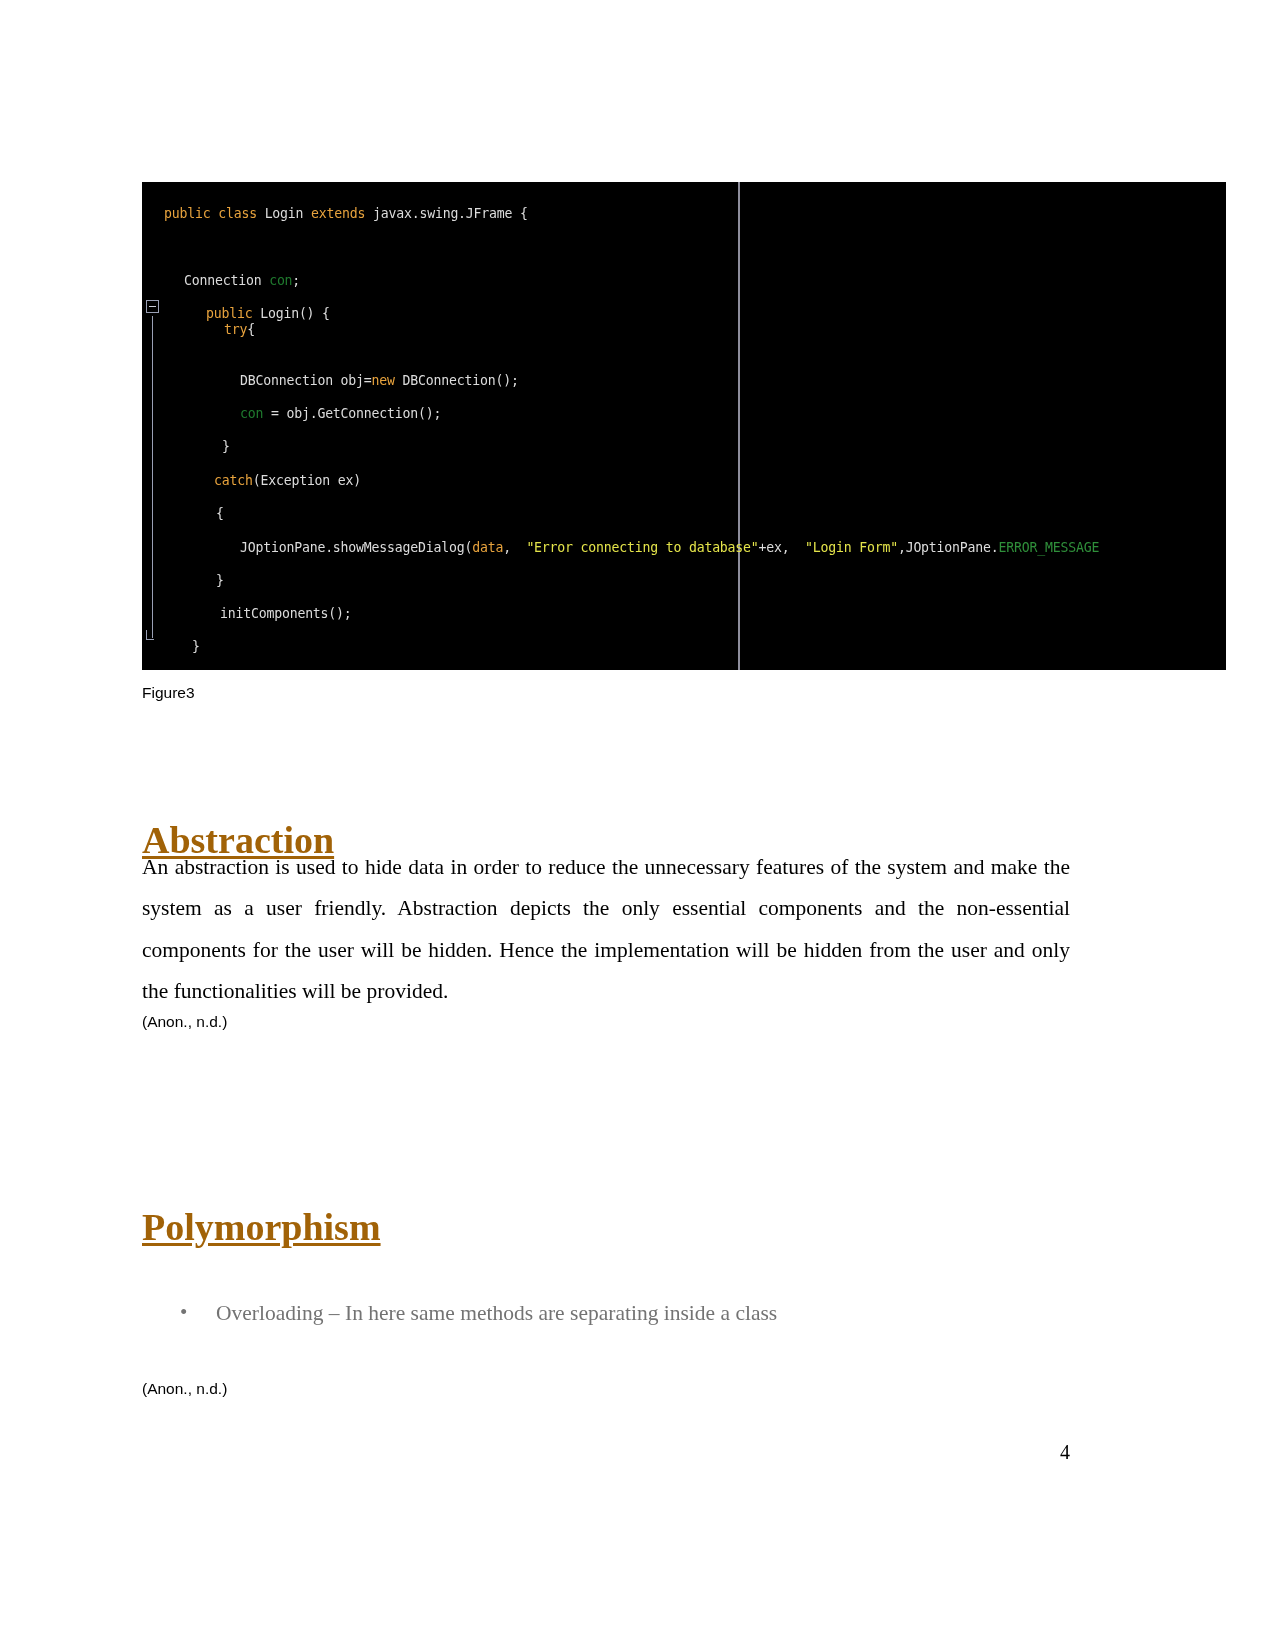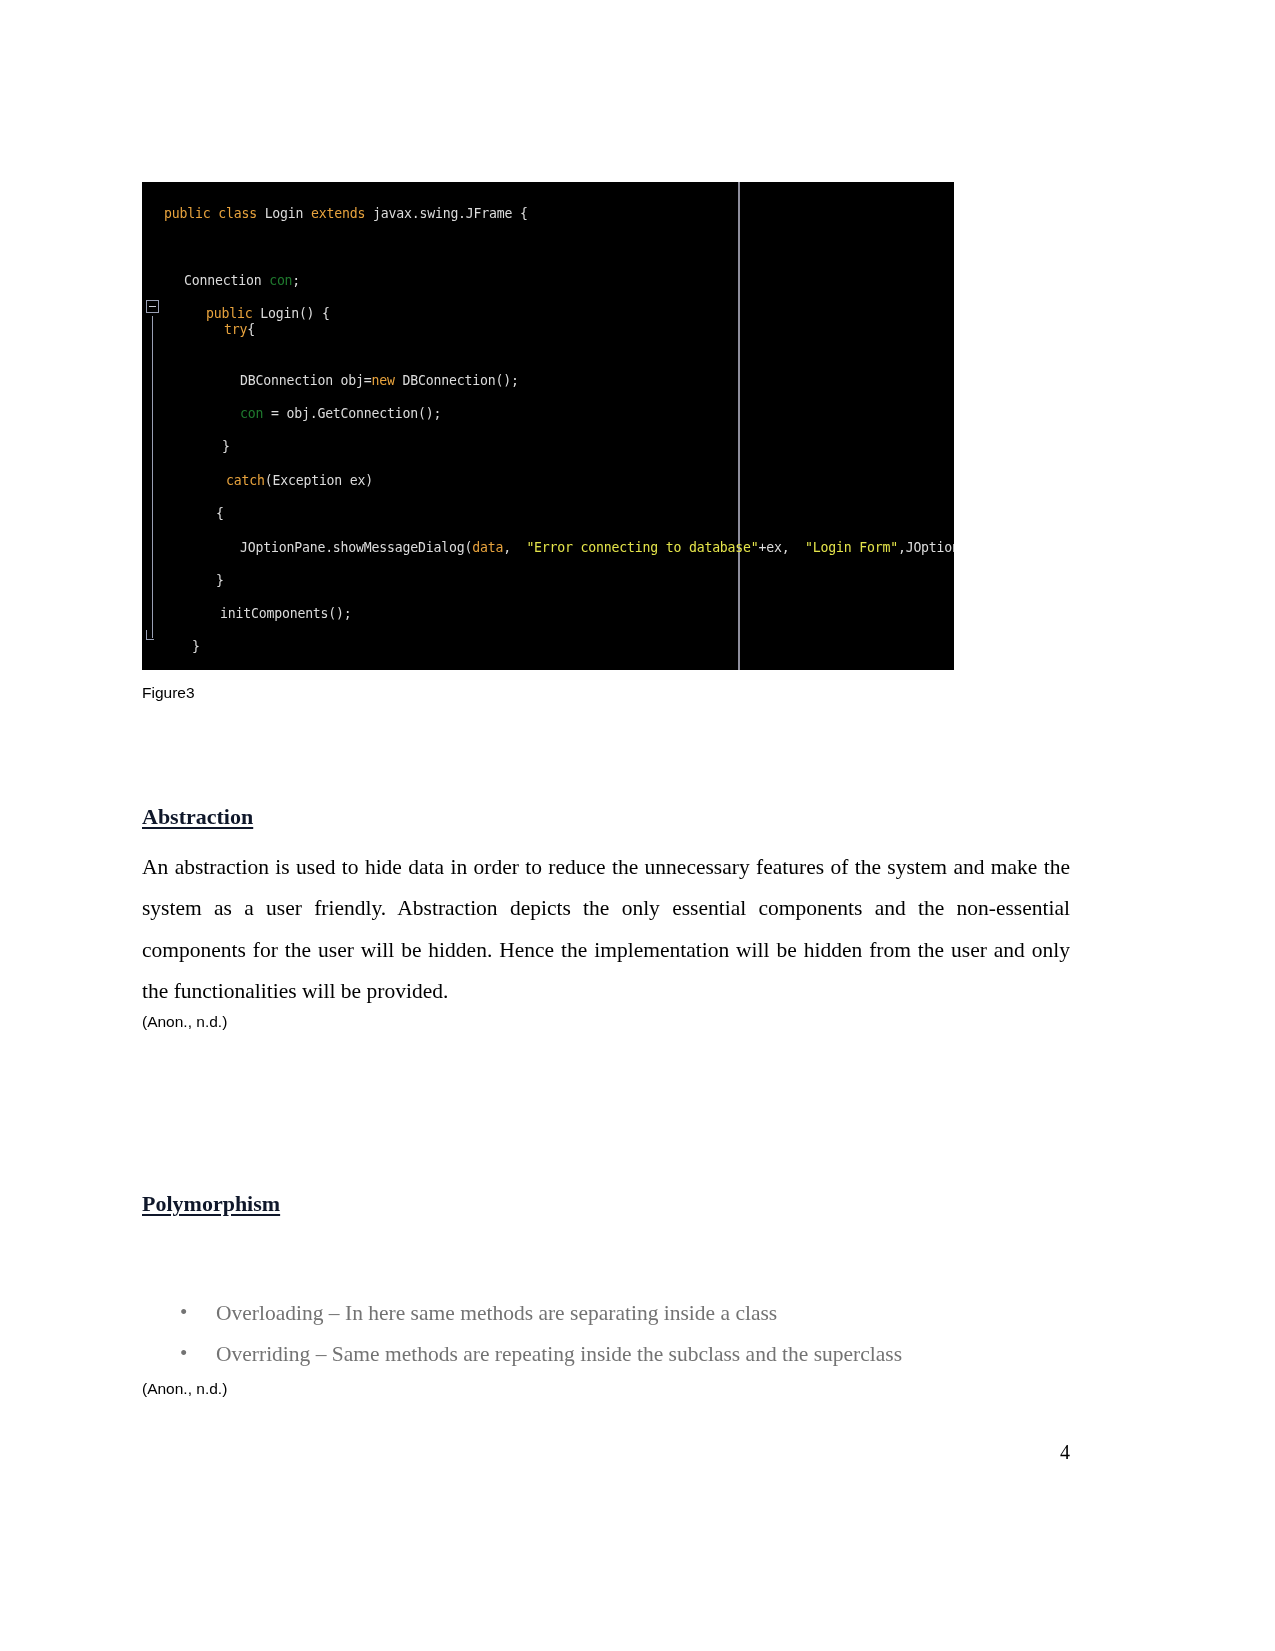--- a/index.html
+++ b/index.html
@@ -22,21 +22,21 @@
     width: 1275px;
     height: 1651px;
     background: #ffffff;
   }
 
   
   .code-figure {
     position: absolute;
     left: 142px;
     top: 182px;
-    width: 812px;
+    width: 1084px;
     height: 488px;
     background: #000000;
     overflow: hidden;
   }
   .code-vrule {
     position: absolute;
     left: 596px;
     top: 0;
     width: 2px;
     height: 488px;
@@ -108,23 +108,23 @@
     font-family: "Liberation Sans", sans-serif;
     font-size: 15.5px;
     color: #000000;
   }
 
   
   .heading {
     position: absolute;
     left: 142px;
     font-family: "Liberation Serif", serif;
-    font-size: 22px;
+    font-size: 38px;
     font-weight: bold;
-    color: #0f172a;
+    color: #a16207;
     text-decoration: underline;
     text-underline-offset: 3px;
     letter-spacing: 0px;
   }
   #h-abstraction { top: 786px; }
   #h-polymorphism { top: 1173px; }
 
   
   .para {
     position: absolute;
@@ -203,21 +203,21 @@
     <div class="fold-box"></div>
     <div class="fold-foot"></div>
     <div class="code-lines" id="code-lines">
         <div class="cline" style="top: 25px; left: 22px;"><span class="kw">public </span><span class="kw">class </span><span class="plain">Login </span><span class="kw">extends </span><span class="plain">javax.swing.JFrame {</span></div>
         <div class="cline" style="top: 92px; left: 42px;"><span class="plain">Connection </span><span class="fld">con</span><span class="plain">;</span></div>
         <div class="cline" style="top: 125px; left: 64px; text-align: right;"><span class="kw">public </span><span class="plain">Login() {</span></div>
         <div class="cline" style="top: 141px; left: 82px;"><span class="kw">try</span><span class="plain">{</span></div>
         <div class="cline" style="top: 192px; left: 98px;"><span class="plain">DBConnection obj=</span><span class="kw">new </span><span class="plain">DBConnection();</span></div>
         <div class="cline" style="top: 225px; left: 98px;"><span class="fld">con</span><span class="plain"> = obj.GetConnection();</span></div>
         <div class="cline" style="top: 258px; left: 80px;"><span class="plain">}</span></div>
-        <div class="cline" style="top: 292px; left: 84px;"><span class="kw">catch</span><span class="plain">(Exception ex)</span></div>
+        <div class="cline" style="top: 292px; left: 72px;"><span class="kw">catch</span><span class="plain">(Exception ex)</span></div>
         <div class="cline" style="top: 325px; left: 74px;"><span class="plain">{</span></div>
         <div class="cline" style="top: 359px; left: 98px;"><span class="plain">JOptionPane.showMessageDialog(</span><span class="kw">data</span><span class="plain">, </span><span class="str"> "Error connecting to database"</span><span class="plain">+ex, </span><span class="str"> "Login Form"</span><span class="plain">,JOptionPane.</span><span class="cnst">ERROR_MESSAGE</span></div>
         <div class="cline" style="top: 392px; left: 74px;"><span class="plain">}</span></div>
         <div class="cline" style="top: 425px; left: 78px;"><span class="plain">initComponents();</span></div>
         <div class="cline" style="top: 458px; left: 50px;"><span class="plain">}</span></div>
       </div>
   </div>
 
   <div class="caption">Figure3</div>
 
@@ -225,20 +225,19 @@
 
   <p class="para" id="p-abstraction">An abstraction is used to hide data in order to reduce the unnecessary features of the system and make the system as a user friendly. Abstraction depicts the only essential components and the non-essential components for the user will be hidden. Hence the implementation will be hidden from the user and only the functionalities will be provided.</p>
 
   <div class="citation" id="cite-1">(Anon., n.d.)</div>
 
   <h2 class="heading" id="h-polymorphism">Polymorphism</h2>
 
 
   <ul class="bullets" id="polymorphism-bullets">
       <li>Overloading – In here same methods are separating inside a class</li>
-      <li>Overriding – Same methods are repeating inside the subclass and the superclass</li>
     </ul>
 
   <div class="citation" id="cite-2">(Anon., n.d.)</div>
 
   <div class="page-number">4</div>
 
 </div>
 
 </body></html>

